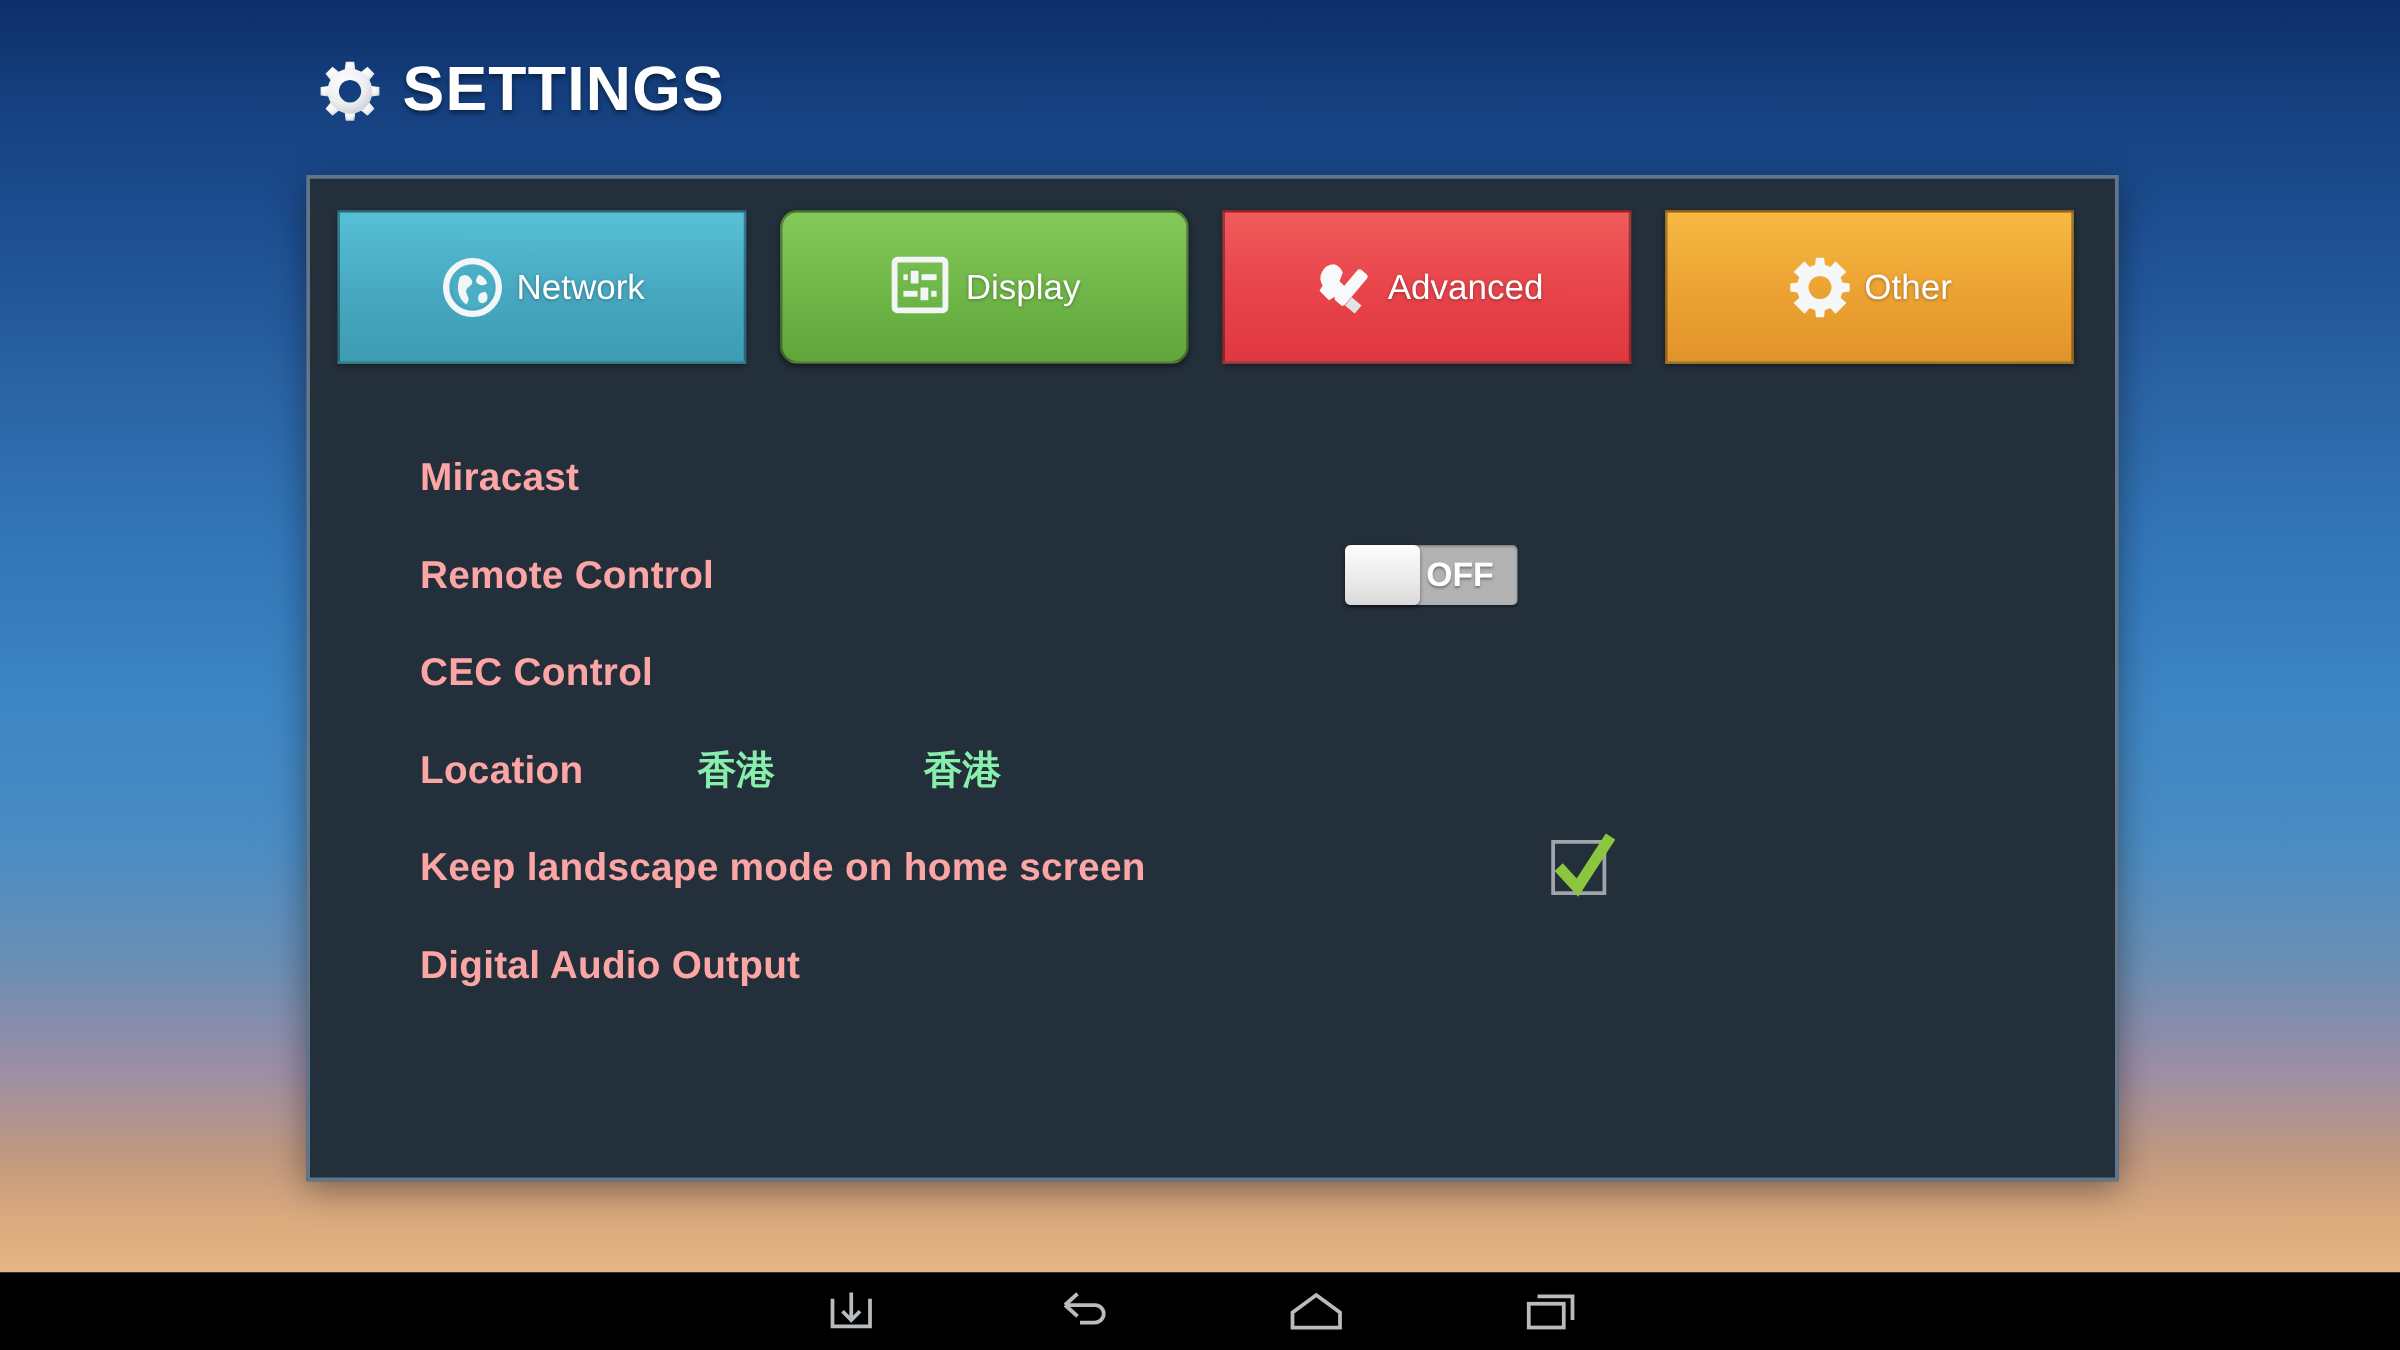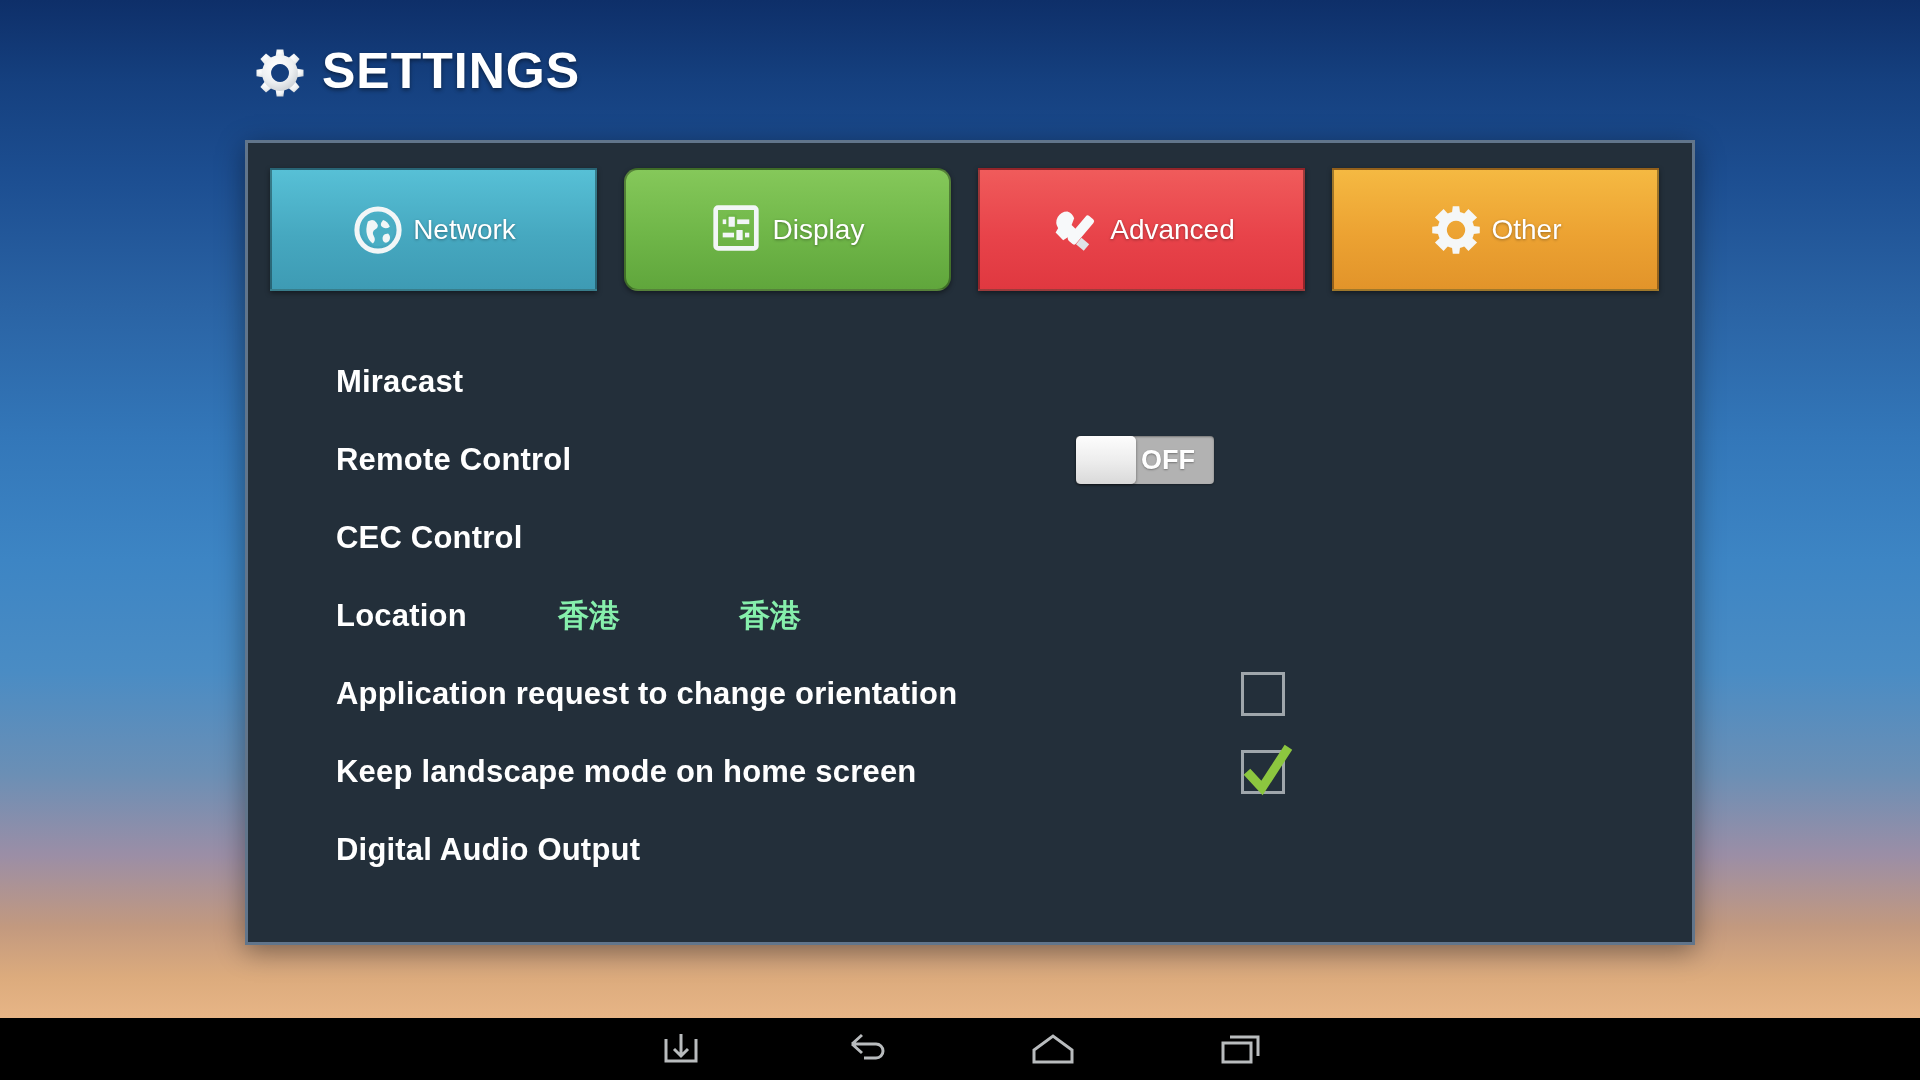--- a/index.html
+++ b/index.html
@@ -81,21 +81,21 @@
     position:absolute; left:88px; top:200px;
     width:1290px;
   }
   .setting-row {
     position:relative;
     height:78px;
     display:flex; align-items:center;
     cursor:pointer;
   }
   .setting-label {
-    font-size:31px; font-weight:bold; color:#ffffff;
+    font-size:31px; font-weight:bold; color:#fca5a5;
     letter-spacing:.2px;
     white-space:nowrap;
   }
   .setting-value {
     font-size:31px; font-weight:bold; color:#86efac;
     white-space:nowrap;
   }
   .loc-v1 { position:absolute; left:222px; }
   .loc-v2 { position:absolute; left:403px; }
 
@@ -271,24 +271,20 @@
       <div class="setting-row">
         <span class="setting-label">CEC Control</span>
       </div>
 
       <div class="setting-row">
         <span class="setting-label">Location</span>
         <span class="setting-value loc-v1">香港</span>
         <span class="setting-value loc-v2">香港</span>
       </div>
 
-      <div class="setting-row">
-        <span class="setting-label">Application request to change orientation</span>
-        <span class="checkbox"></span>
-      </div>
 
       <div class="setting-row">
         <span class="setting-label">Keep landscape mode on home screen</span>
         <span class="checkbox">
           <svg width="52" height="58" viewBox="0 0 52 58">
             <path d="M9 31 L21 44 L45 7" fill="none" stroke="#8cc63f" stroke-width="9" stroke-linecap="square" stroke-linejoin="miter"></path>
           </svg>
         </span>
       </div>
 

